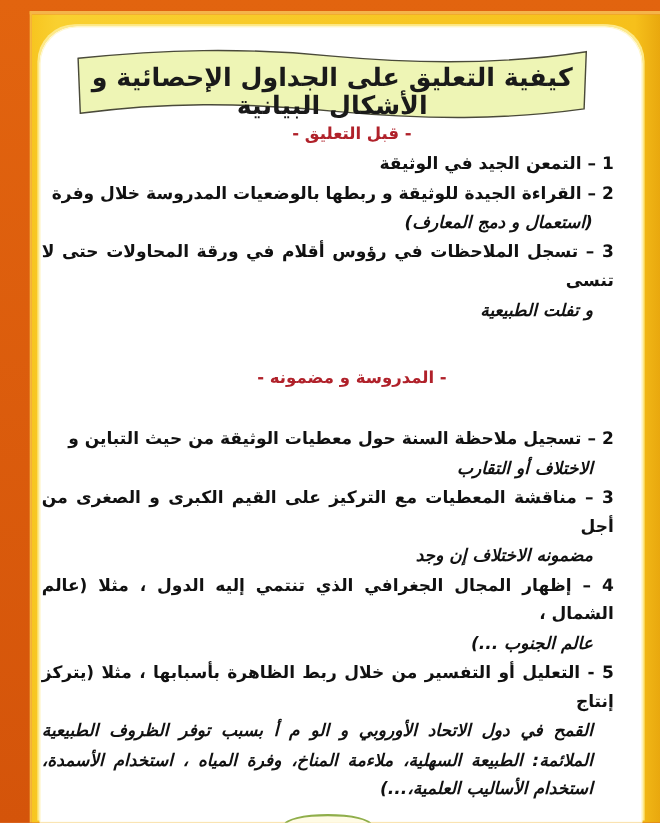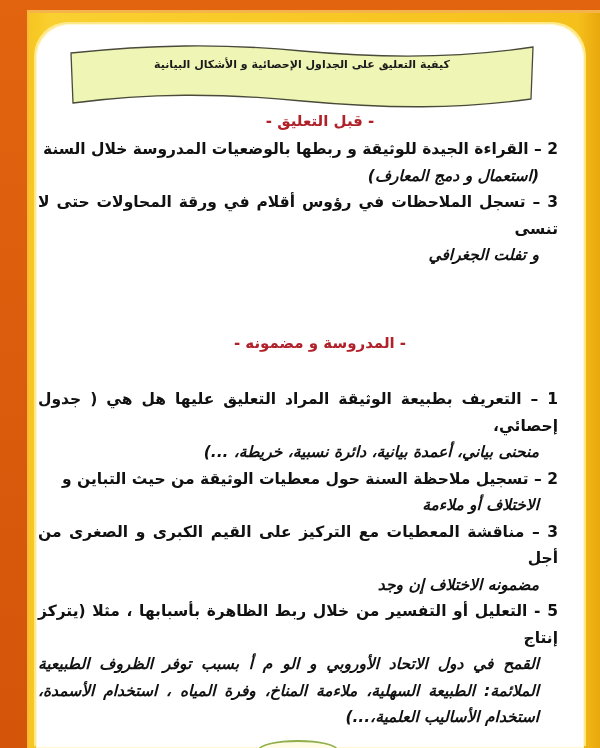--- a/index.html
+++ b/index.html
@@ -32,21 +32,21 @@
       position: absolute;
       left: 69px; top: 43px; width: 466px; height: 66px;
     }
     .banner svg { position: absolute; left: 0; top: 0; }
     .banner-title {
       position: absolute;
       left: 0; top: 15px; width: 466px;
       text-align: center;
       direction: rtl;
       font-weight: bold;
-      font-size: 11px;
+      font-size: 23px;
       color: #1a1a1a;
       letter-spacing: 0;
     }
     .section-heading {
       position: absolute;
       left: 0; width: 600px;
       text-align: center;
       direction: rtl;
       font-weight: bold;
       font-size: 15px;
@@ -89,55 +89,60 @@
   </svg>
   <div class="banner-title">كيفية التعليق على الجداول الإحصائية و الأشكال البيانية</div>
 </div>
 
 <div class="section-heading" style="top:112px;">
   <span class="hl">- قبل التعليق -</span>
 </div>
 
 <div class="content" style="top:136px;">
   <div class="item">
+    <span class="num">1</span>
+    <span>–</span>
+    <span>التمعن الجيد في الوثيقة</span>
+  </div>
+  <div class="item">
     <span class="num">2</span>
     <span>–</span>
-    <span>القراءة الجيدة للوثيقة و ربطها بالوضعيات المدروسة خلال السنة</span>
+    <span>القراءة الجيدة للوثيقة و ربطها بالوضعيات المدروسة خلال وفرة</span>
     <span class="cont">(استعمال و دمج المعارف)</span>
   </div>
   <div class="item">
     <span class="num">3</span>
     <span>–</span>
     <span>تسجل الملاحظات في رؤوس أقلام في ورقة المحاولات حتى لا تنسى</span>
-    <span class="cont">و تفلت الجغرافي</span>
+    <span class="cont">و تفلت الطبيعية</span>
   </div>
 </div>
 
 <div class="section-heading" style="top:334px;">
   <span class="hl">- المدروسة و مضمونه -</span>
 </div>
 
 <div class="content" style="top:386px;">
   <div class="item">
-    <span class="num">1</span>
-    <span>–</span>
-    <span>التعريف بطبيعة الوثيقة المراد التعليق عليها هل هي ( جدول إحصائي،</span>
-    <span class="cont">منحنى بياني، أعمدة بيانية، دائرة نسبية، خريطة، ...)</span>
-  </div>
-  <div class="item">
     <span class="num">2</span>
     <span>–</span>
     <span>تسجيل ملاحظة السنة حول معطيات الوثيقة من حيث التباين و</span>
-    <span class="cont">الاختلاف أو ملاءمة</span>
+    <span class="cont">الاختلاف أو التقارب</span>
   </div>
   <div class="item">
     <span class="num">3</span>
     <span>–</span>
     <span>مناقشة المعطيات مع التركيز على القيم الكبرى و الصغرى من أجل</span>
     <span class="cont">مضمونه الاختلاف إن وجد</span>
+  </div>
+  <div class="item">
+    <span class="num">4</span>
+    <span>–</span>
+    <span>إظهار المجال الجغرافي الذي تنتمي إليه الدول ، مثلا (عالم الشمال ،</span>
+    <span class="cont">عالم الجنوب ...)</span>
   </div>
   <div class="item">
     <span class="num">5</span>
     <span>-</span>
     <span>التعليل أو التفسير من خلال ربط الظاهرة بأسبابها ، مثلا (يتركز إنتاج</span>
     <span class="cont">القمح في دول الاتحاد الأوروبي و الو م أ بسبب توفر الظروف الطبيعية الملائمة: الطبيعة السهلية، ملاءمة المناخ، وفرة المياه ، استخدام الأسمدة، استخدام الأساليب العلمية،...)</span>
   </div>
 </div>
 
 <div class="bottom-ornament"></div>

